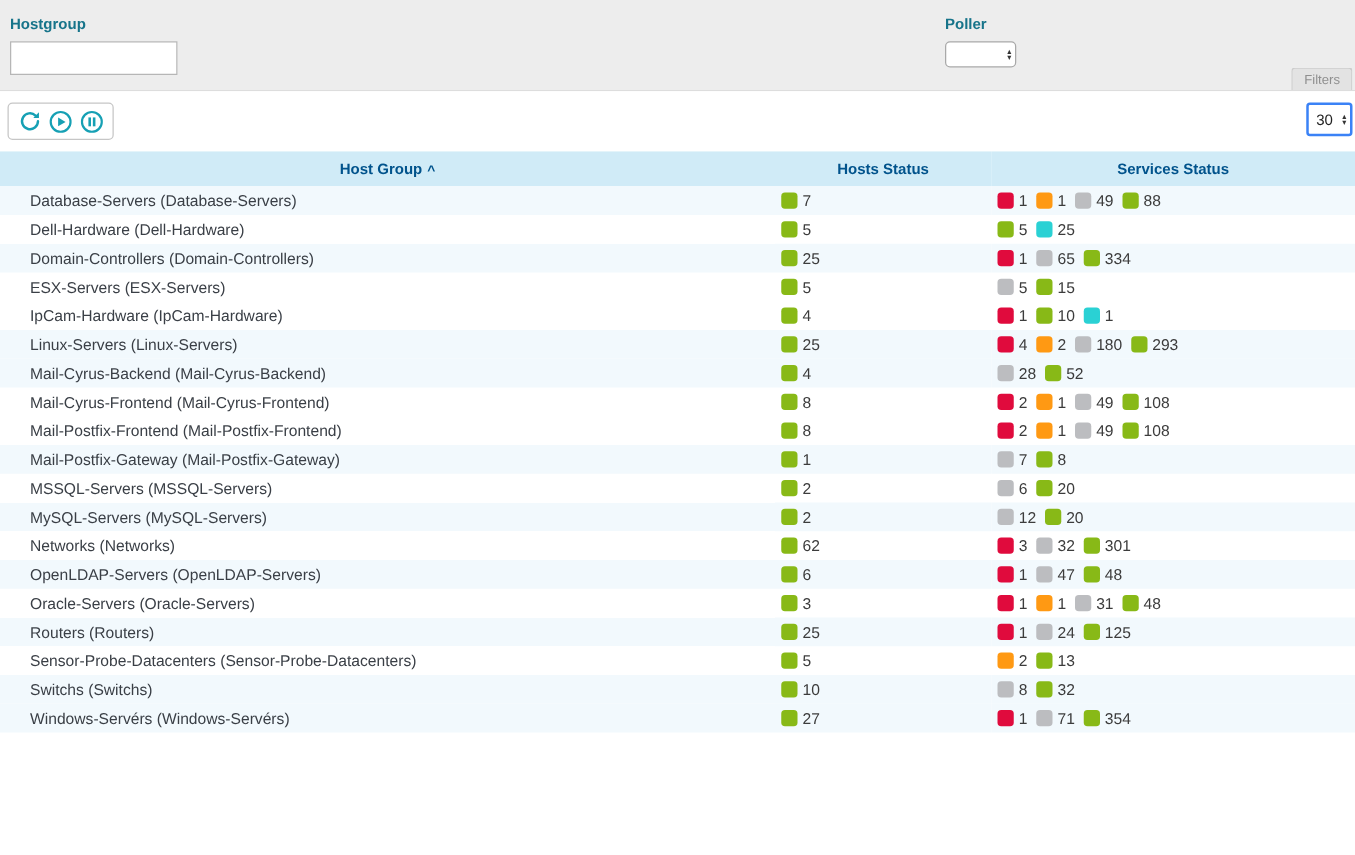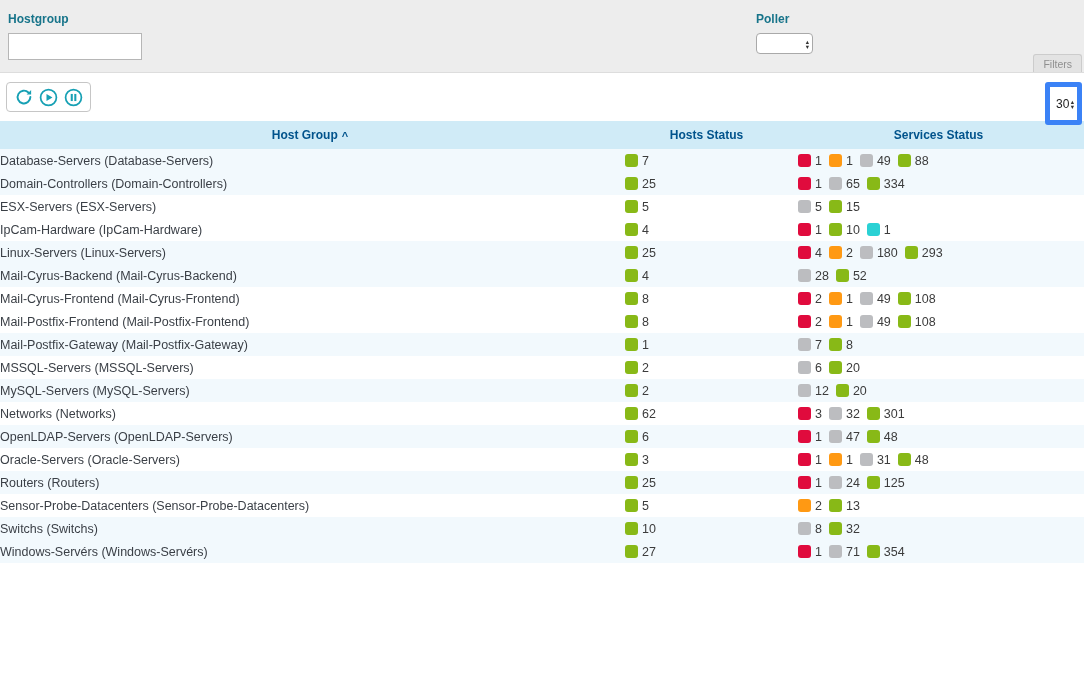--- a/index.html
+++ b/index.html
@@ -14,29 +14,29 @@
   .filter-label { display: block; color: #17748a; font-size: 12px; font-weight: bold; margin-bottom: 7px; }
   .text-input { width: 134px; height: 27px; border: 1px solid #b6b6b6; background: #fff; font-size: 13px; padding: 0 6px; font-family: "Liberation Sans", sans-serif; }
   .mini-select { width: 57px; height: 21px; margin-top: 2px; background: #fff; border: 1px solid #a9a9a9; border-radius: 4px; display: flex; align-items: center; justify-content: space-between; padding: 0 3px 0 7px; font-size: 11px; color: #333; cursor: pointer; }
   .stepper { display: flex; flex-direction: column; align-items: center; font-size: 6.5px; line-height: 5px; color: #333; }
   .filters-tab { position: absolute; right: 2px; bottom: 0px; background: #e3e3e3; border: 1px solid #cccccc; border-bottom: none; border-radius: 3px 3px 0 0; color: #8f8f8f; font-size: 10.5px; padding: 3px 9px 2px 9px; cursor: pointer; }
 
   
   .toolbar { position: relative; width: 100%; height: 48px; background: #ffffff; }
   .media-controls { position: absolute; left: 6px; top: 9px; height: 30px; background: #fff; border: 1px solid #c6c6c6; border-radius: 4px; display: flex; align-items: center; gap: 6px; padding: 0 7px; }
   .icon-btn { display: inline-flex; align-items: center; justify-content: center; width: 19px; height: 19px; cursor: pointer; }
-  .pagesize-select { position: absolute; right: 2px; top: 9px; width: 37px; height: 43px; background: #fff; border: 5px solid #3b82f6; border-radius: 3px; display: flex; align-items: center; justify-content: space-between; padding: 0 3px 0 6px; font-size: 12px; color: #222; cursor: pointer; }
+  .pagesize-select { position: absolute; right: 2px; top: 9px; width: 37px; height: 27px; background: #fff; border: 2px solid #3b82f6; border-radius: 3px; display: flex; align-items: center; justify-content: space-between; padding: 0 3px 0 6px; font-size: 12px; color: #222; cursor: pointer; }
 
   
   table { width: 1084px; border-collapse: collapse; table-layout: fixed; }
   thead th { height: 28px; background: #d0ebf7; color: #01538c; font-size: 12px; font-weight: bold; text-align: center; cursor: pointer; }
   .sort-caret { font-size: 11px; font-weight: bold; margin-left: 4px; position: relative; top: 1px; }
   tbody td { height: 23px; font-size: 12.5px; color: #3a3f46; vertical-align: middle; }
   tbody tr.odd { background: #f2f9fd; }
-  td.cell-name { padding-left: 0; white-space: nowrap; overflow: hidden; }
+  td.cell-name { padding-left: 24px; white-space: nowrap; overflow: hidden; }
   td.cell-badges { padding-left: 5px; white-space: nowrap; }
   .badge-group { margin-right: 7px; white-space: nowrap; display: inline-block; }
   .badge { display: inline-block; width: 13px; height: 13px; border-radius: 3px; vertical-align: -2px; margin-right: 4px; }
   .badge-count { color: #3c3c3c; font-size: 12.5px; }
   .hg-name { cursor: pointer; }
 </style>
 </head>
 <body>
 
 <div class="filter-panel">
@@ -106,20 +106,25 @@
         <span>Services Status</span>
       </th>
     </tr>
   </thead>
   <tbody>
       <tr class="odd">
         <td class="cell-name"><span class="hg-name">Database-Servers (Database-Servers)</span></td>
         <td class="cell-badges"><span class="badge-group"><span class="badge" style="background: rgb(136, 185, 23);"></span><span class="badge-count">7</span></span></td>
         <td class="cell-badges"><span class="badge-group"><span class="badge" style="background: rgb(224, 11, 61);"></span><span class="badge-count">1</span></span><span class="badge-group"><span class="badge" style="background: rgb(255, 153, 19);"></span><span class="badge-count">1</span></span><span class="badge-group"><span class="badge" style="background: rgb(188, 189, 192);"></span><span class="badge-count">49</span></span><span class="badge-group"><span class="badge" style="background: rgb(136, 185, 23);"></span><span class="badge-count">88</span></span></td>
       </tr>
+      <tr>
+        <td class="cell-name"><span class="hg-name">Dell-Hardware (Dell-Hardware)</span></td>
+        <td class="cell-badges"><span class="badge-group"><span class="badge" style="background: rgb(136, 185, 23);"></span><span class="badge-count">5</span></span></td>
+        <td class="cell-badges"><span class="badge-group"><span class="badge" style="background: rgb(136, 185, 23);"></span><span class="badge-count">5</span></span><span class="badge-group"><span class="badge" style="background: rgb(42, 209, 212);"></span><span class="badge-count">25</span></span></td>
+      </tr>
       <tr class="odd">
         <td class="cell-name"><span class="hg-name">Domain-Controllers (Domain-Controllers)</span></td>
         <td class="cell-badges"><span class="badge-group"><span class="badge" style="background: rgb(136, 185, 23);"></span><span class="badge-count">25</span></span></td>
         <td class="cell-badges"><span class="badge-group"><span class="badge" style="background: rgb(224, 11, 61);"></span><span class="badge-count">1</span></span><span class="badge-group"><span class="badge" style="background: rgb(188, 189, 192);"></span><span class="badge-count">65</span></span><span class="badge-group"><span class="badge" style="background: rgb(136, 185, 23);"></span><span class="badge-count">334</span></span></td>
       </tr>
       <tr>
         <td class="cell-name"><span class="hg-name">ESX-Servers (ESX-Servers)</span></td>
         <td class="cell-badges"><span class="badge-group"><span class="badge" style="background: rgb(136, 185, 23);"></span><span class="badge-count">5</span></span></td>
         <td class="cell-badges"><span class="badge-group"><span class="badge" style="background: rgb(188, 189, 192);"></span><span class="badge-count">5</span></span><span class="badge-group"><span class="badge" style="background: rgb(136, 185, 23);"></span><span class="badge-count">15</span></span></td>
       </tr>

